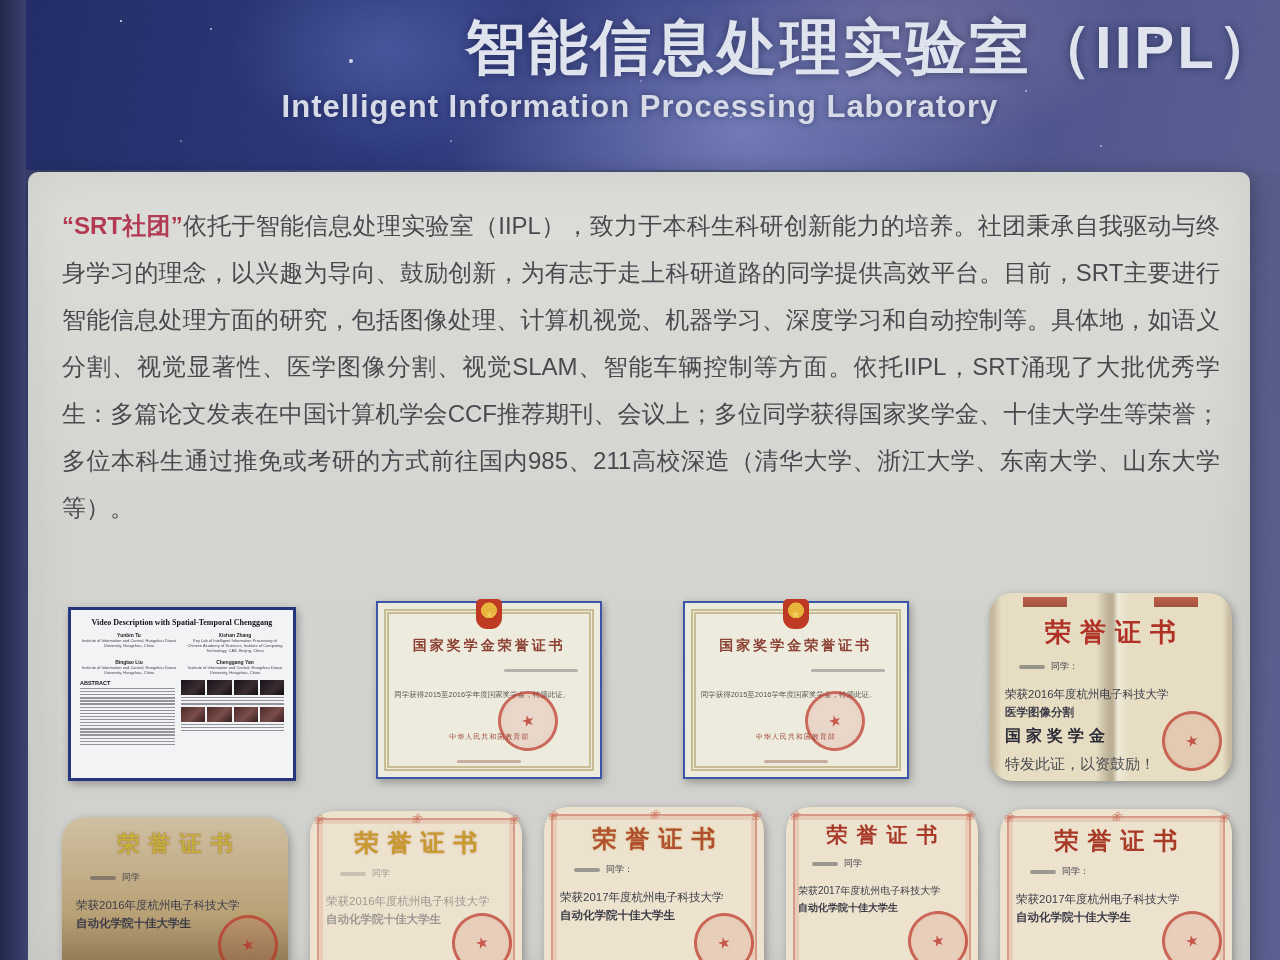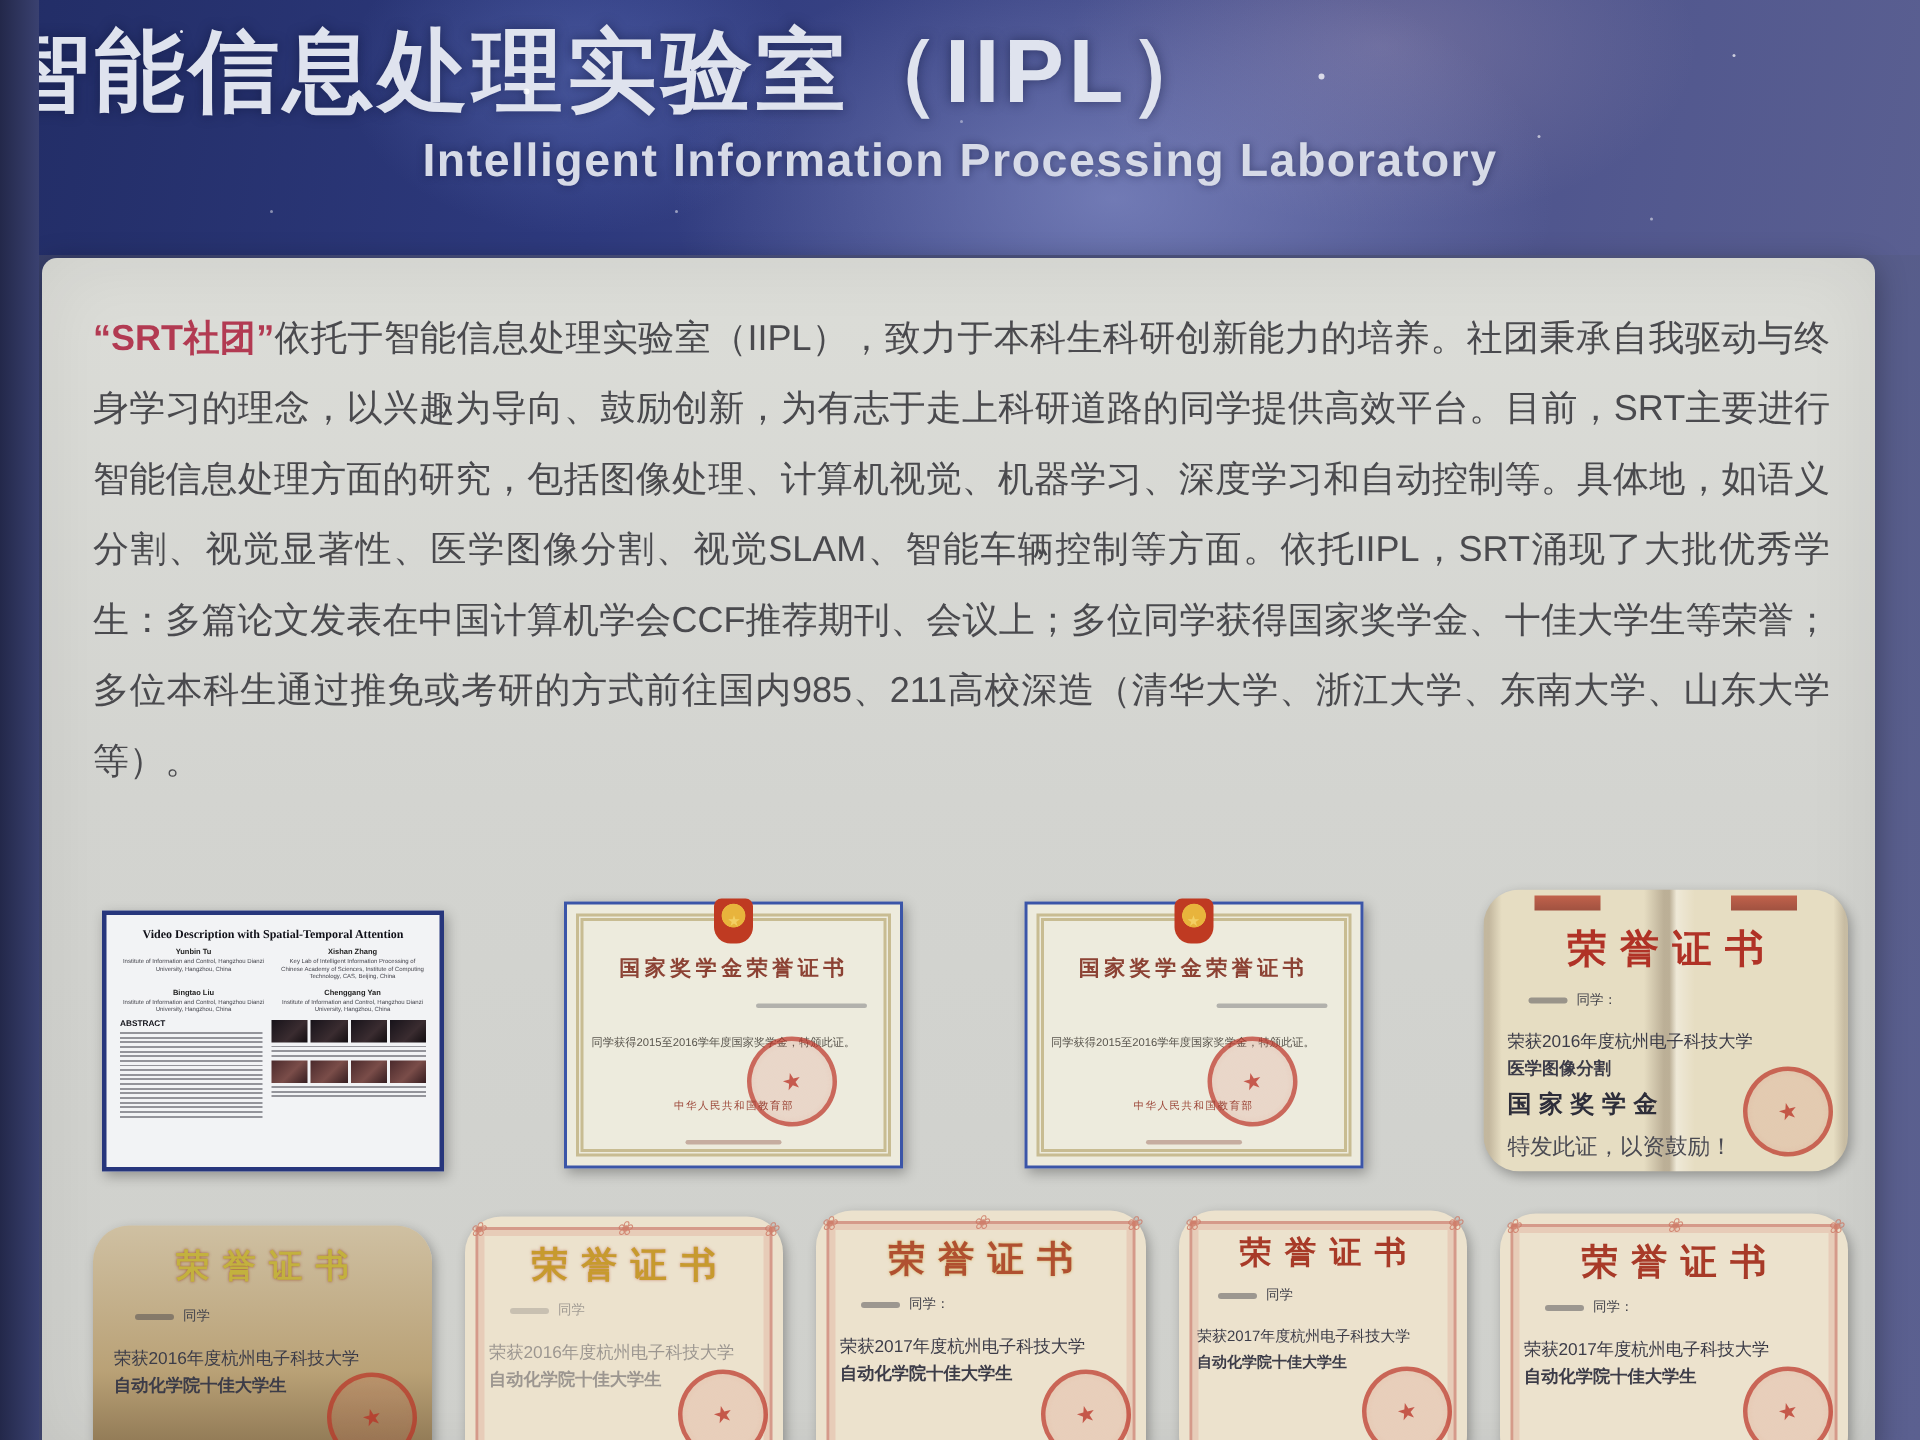--- a/index.html
+++ b/index.html
@@ -27,21 +27,21 @@
   }
   .stars{position:absolute;left:120px;top:20px;width:2px;height:2px;border-radius:50%;
     background:rgba(255,255,255,.9);
     box-shadow: 90px 8px 0 0 rgba(255,255,255,.7), 230px 40px 0 1px rgba(255,255,255,.8),
       420px 12px 0 0 rgba(255,255,255,.6), 610px 96px 0 0 rgba(255,255,255,.55),
       760px 30px 0 1px rgba(255,255,255,.75), 905px 70px 0 0 rgba(255,255,255,.6),
       1035px 16px 0 0 rgba(255,255,255,.7), 1190px 98px 0 1px rgba(255,255,255,.85),
       330px 120px 0 0 rgba(255,255,255,.5), 60px 120px 0 0 rgba(255,255,255,.45),
       980px 125px 0 0 rgba(255,255,255,.5), 520px 60px 0 0 rgba(255,255,255,.4);}
   .title-zh{
-    margin:0;padding-top:8px;text-align:left;
+    margin:0;padding-top:8px;text-align:right;
     font-size:60px;font-weight:bold;color:#dfe3ee;letter-spacing:3px;
     text-shadow:0 0 8px rgba(10,16,50,.5);
   }
   .title-en{
     margin:0;text-align:center;font-size:31px;font-weight:bold;
     color:#d6dae7;letter-spacing:1px;text-shadow:0 0 6px rgba(10,16,50,.45);
   }
   
   .card{
     position:absolute;left:28px;top:172px;width:1222px;height:800px;z-index:2;
@@ -163,21 +163,21 @@
     <h2 class="title-en">Intelligent Information Processing Laboratory</h2>
   </div>
 
   <div class="card">
 
     <p class="intro"><span class="lead">“SRT社团”</span><span>依托于智能信息处理实验室（IIPL），致力于本科生科研创新能力的培养。社团秉承自我驱动与终身学习的理念，以兴趣为导向、鼓励创新，为有志于走上科研道路的同学提供高效平台。目前，SRT主要进行智能信息处理方面的研究，包括图像处理、计算机视觉、机器学习、深度学习和自动控制等。具体地，如语义分割、视觉显著性、医学图像分割、视觉SLAM、智能车辆控制等方面。依托IIPL，SRT涌现了大批优秀学生：多篇论文发表在中国计算机学会CCF推荐期刊、会议上；多位同学获得国家奖学金、十佳大学生等荣誉；多位本科生通过推免或考研的方式前往国内985、211高校深造（清华大学、浙江大学、东南大学、山东大学等）。</span></p>
 
     <div class="row row-top">
 
       <div class="paper">
-        <p class="p-title">Video Description with Spatial-Temporal Attention</p>
+        <p class="p-title">Video Description with Spatial-Temporal Chenggang</p>
         <div class="p-authors">
           <div>
             <p class="p-name">Yunbin Tu</p>
             <p class="p-affil">Institute of Information and Control, Hangzhou Dianzi University, Hangzhou, China</p>
           </div>
           <div>
             <p class="p-name">Xishan Zhang</p>
             <p class="p-affil">Key Lab of Intelligent Information Processing of Chinese Academy of Sciences, Institute of Computing Technology, CAS, Beijing, China</p>
           </div>
           <div>

